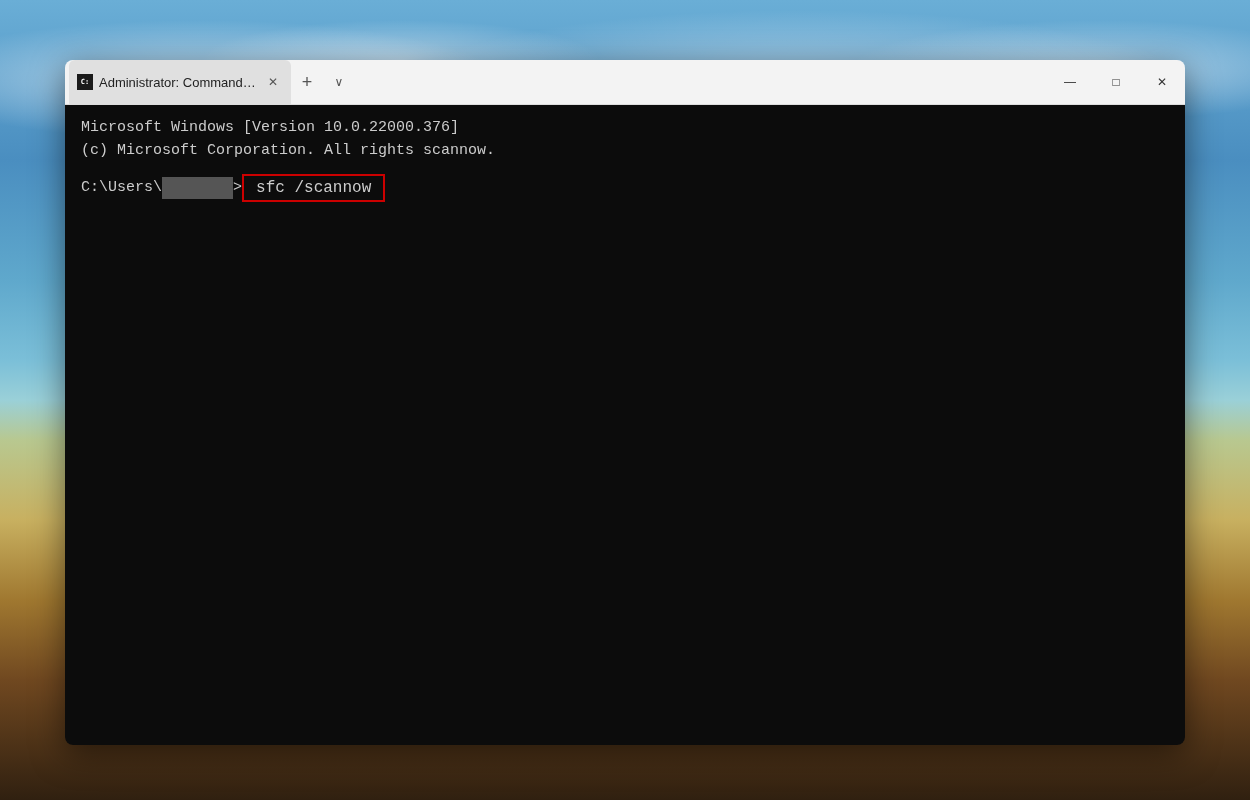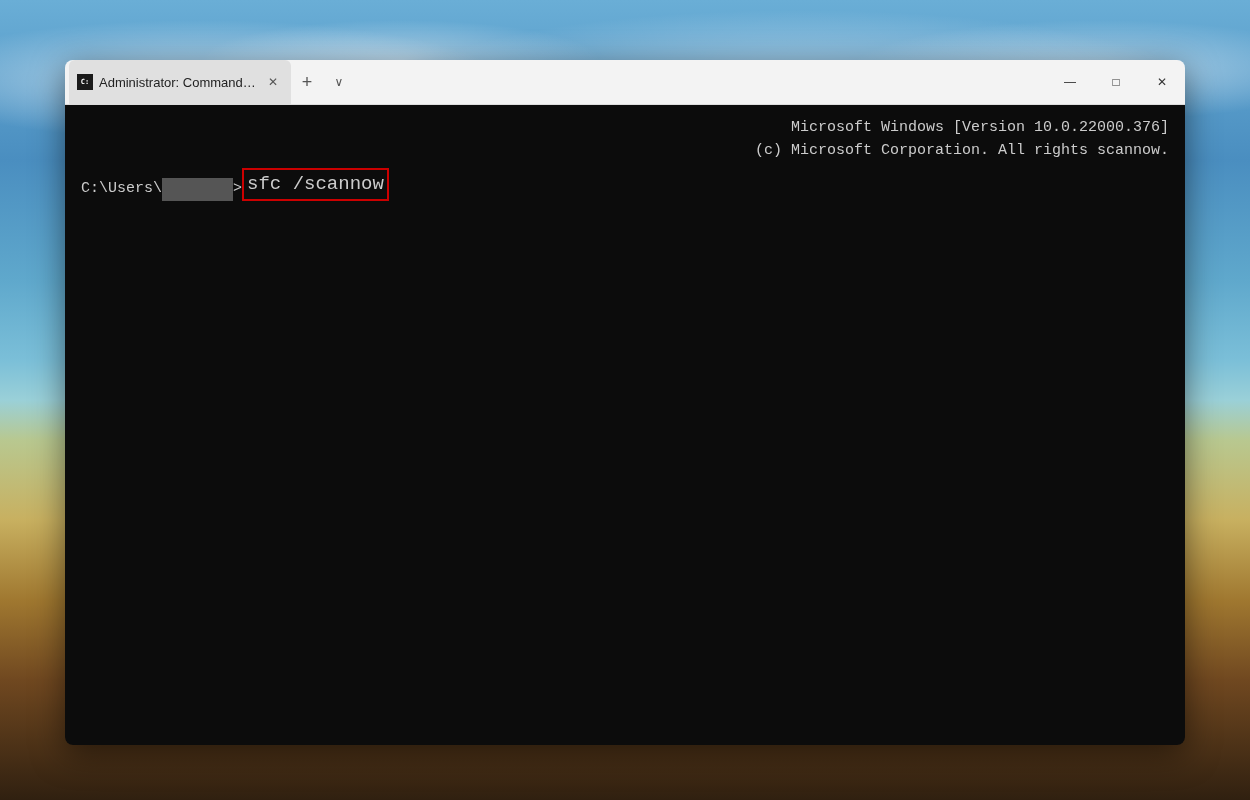--- a/index.html
+++ b/index.html
@@ -159,50 +159,49 @@
       padding: 12px 16px;
       font-family: 'Consolas', 'Courier New', monospace;
       font-size: 15px;
       color: #cccccc;
       overflow: hidden;
     }
 
     .terminal-line {
       line-height: 1.5;
       white-space: pre;
-      text-align: right;
     }
 
     .prompt-line {
       display: flex;
-      align-items: flex-end;
+      align-items: center;
       line-height: 1.5;
-      margin-top: 6px;
+      margin-top: 12px;
     }
 
     .prompt-text {
       color: #cccccc;
     }
 
     .username-block {
       background: #555;
       color: #555;
       padding: 0 4px;
       font-size: 15px;
       font-family: 'Consolas', 'Courier New', monospace;
       user-select: none;
     }
 
     .command-highlight {
       display: inline-block;
       border: 2px solid #cc0000;
-      padding: 1px 3px;
+      padding: 1px 12px;
       color: #cccccc;
       font-family: 'Consolas', 'Courier New', monospace;
-      font-size: 19px;
+      font-size: 16px;
       line-height: 1.4;
     }
 
     
     .cmd-icon {
       width: 16px;
       height: 16px;
       background: #1a1a1a;
       position: relative;
       display: flex;

